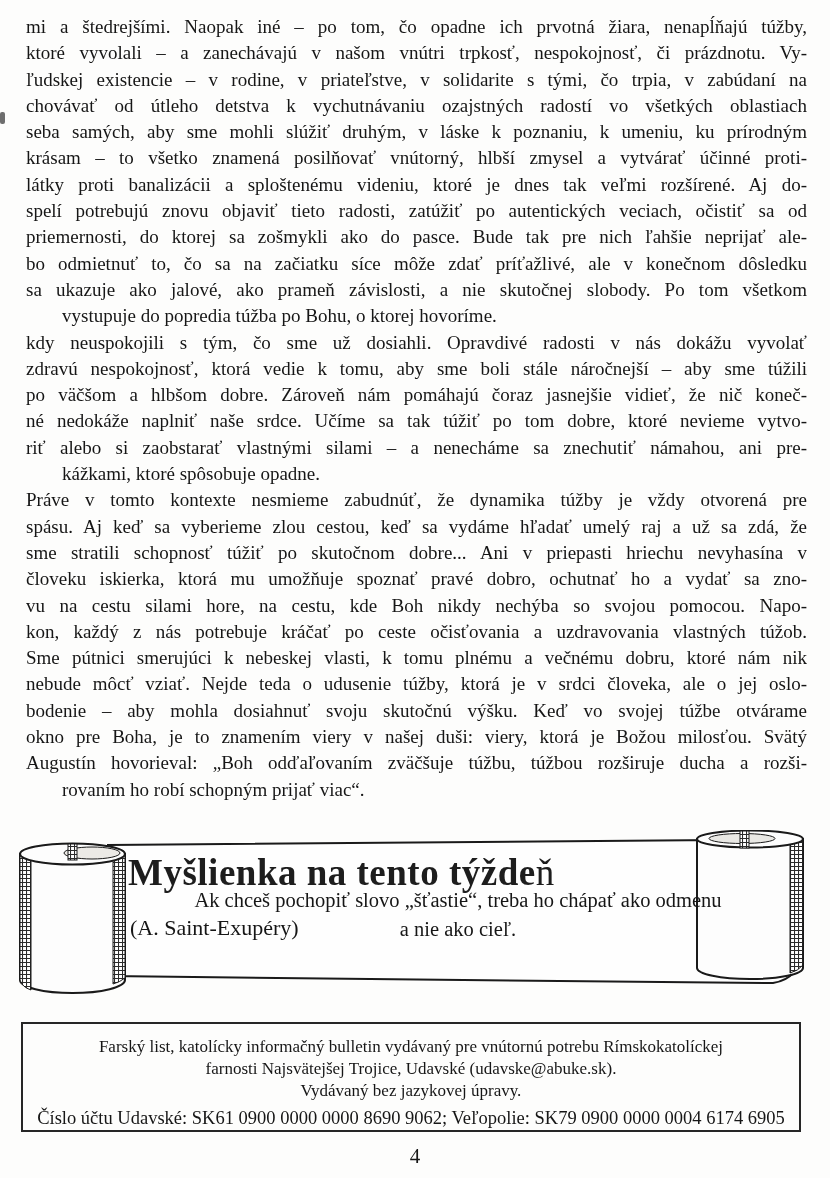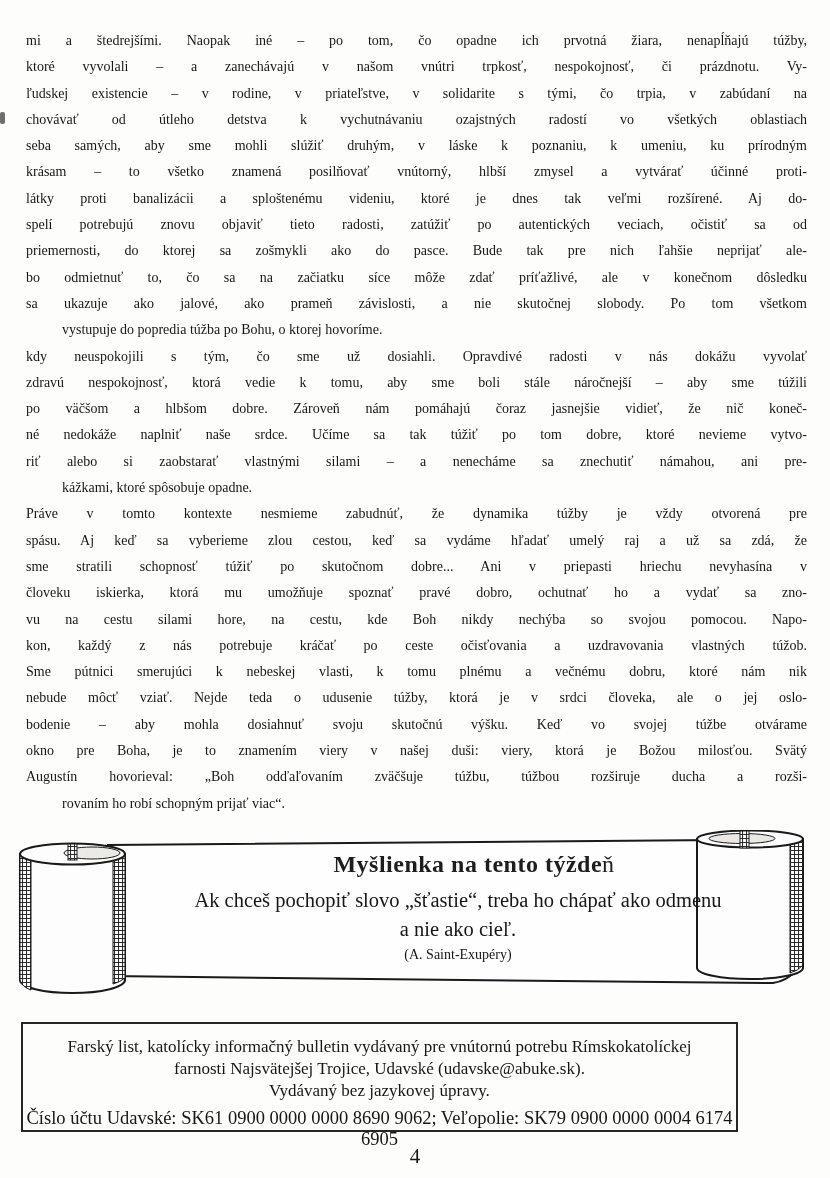--- a/index.html
+++ b/index.html
@@ -2,40 +2,40 @@
 <html lang="sk"><head>
 <meta charset="utf-8">
 <style>
   html,body { margin:0; padding:0; background:#e9e9e9; }
   .page {
     position:relative; width:830px; height:1178px; margin:0 auto;
     background:#fdfdfc; overflow:hidden;
     font-family:"Liberation Serif","DejaVu Serif",serif; color:#161616;
   }
   
-  .body-text { position:absolute; left:26px; top:28px; width:781px;
-               font-size:14px; line-height:26.3px; }
+  .body-text { position:absolute; left:26px; top:14px; width:781px;
+               font-size:19px; line-height:26.3px; }
   .line { text-align:justify; text-align-last:justify; }
   .line.para-end { text-align-last:left;margin-left:36px; }
 
   
   .scroll-svg { position:absolute; left:18px; top:830px; }
-  .scroll-title { position:absolute; left:146px; top:851px; width:656px;
-                  text-align:center; font-size:24px; font-weight:bold;
+  .scroll-title { position:absolute; left:128px; top:851px; width:656px;
+                  text-align:left; font-size:37px; font-weight:bold;
                   letter-spacing:0.5px; color:#1d1d1d; }
   .scroll-title .tail { font-weight:normal; }
   .quote1 { position:absolute; left:130px; top:889px; width:656px;
             text-align:center; font-size:20.5px; }
   .quote2 { position:absolute; left:130px; top:918px; width:656px;
             text-align:center; font-size:20.5px; }
-  .attr   { position:absolute; left:130px; top:947px; width:656px;
-            text-align:center; font-size:14px; }
+  .attr   { position:absolute; left:130px; top:915px; width:656px;
+            text-align:left; font-size:22px; }
 
   
-  .footer-box { position:absolute; left:21px; top:1022px; width:717px; height:110px;
+  .footer-box { position:absolute; left:21px; top:1022px; width:780px; height:110px;
                 border:2px solid #262626; box-sizing:border-box; text-align:center; }
   .footer-box .pub { font-size:17px; line-height:22px; }
   .footer-box .pub.first { margin-top:12px; }
   .footer-box .account { margin-top:6px; font-size:18.5px; }
 
   .page-num { position:absolute; left:0; top:1144px; width:830px;
               text-align:center; font-size:21px; }
 
   .speck { position:absolute; left:0; top:112px; width:5px; height:12px;
            background:#4a4a4a; border-radius:2px; opacity:.8; }

